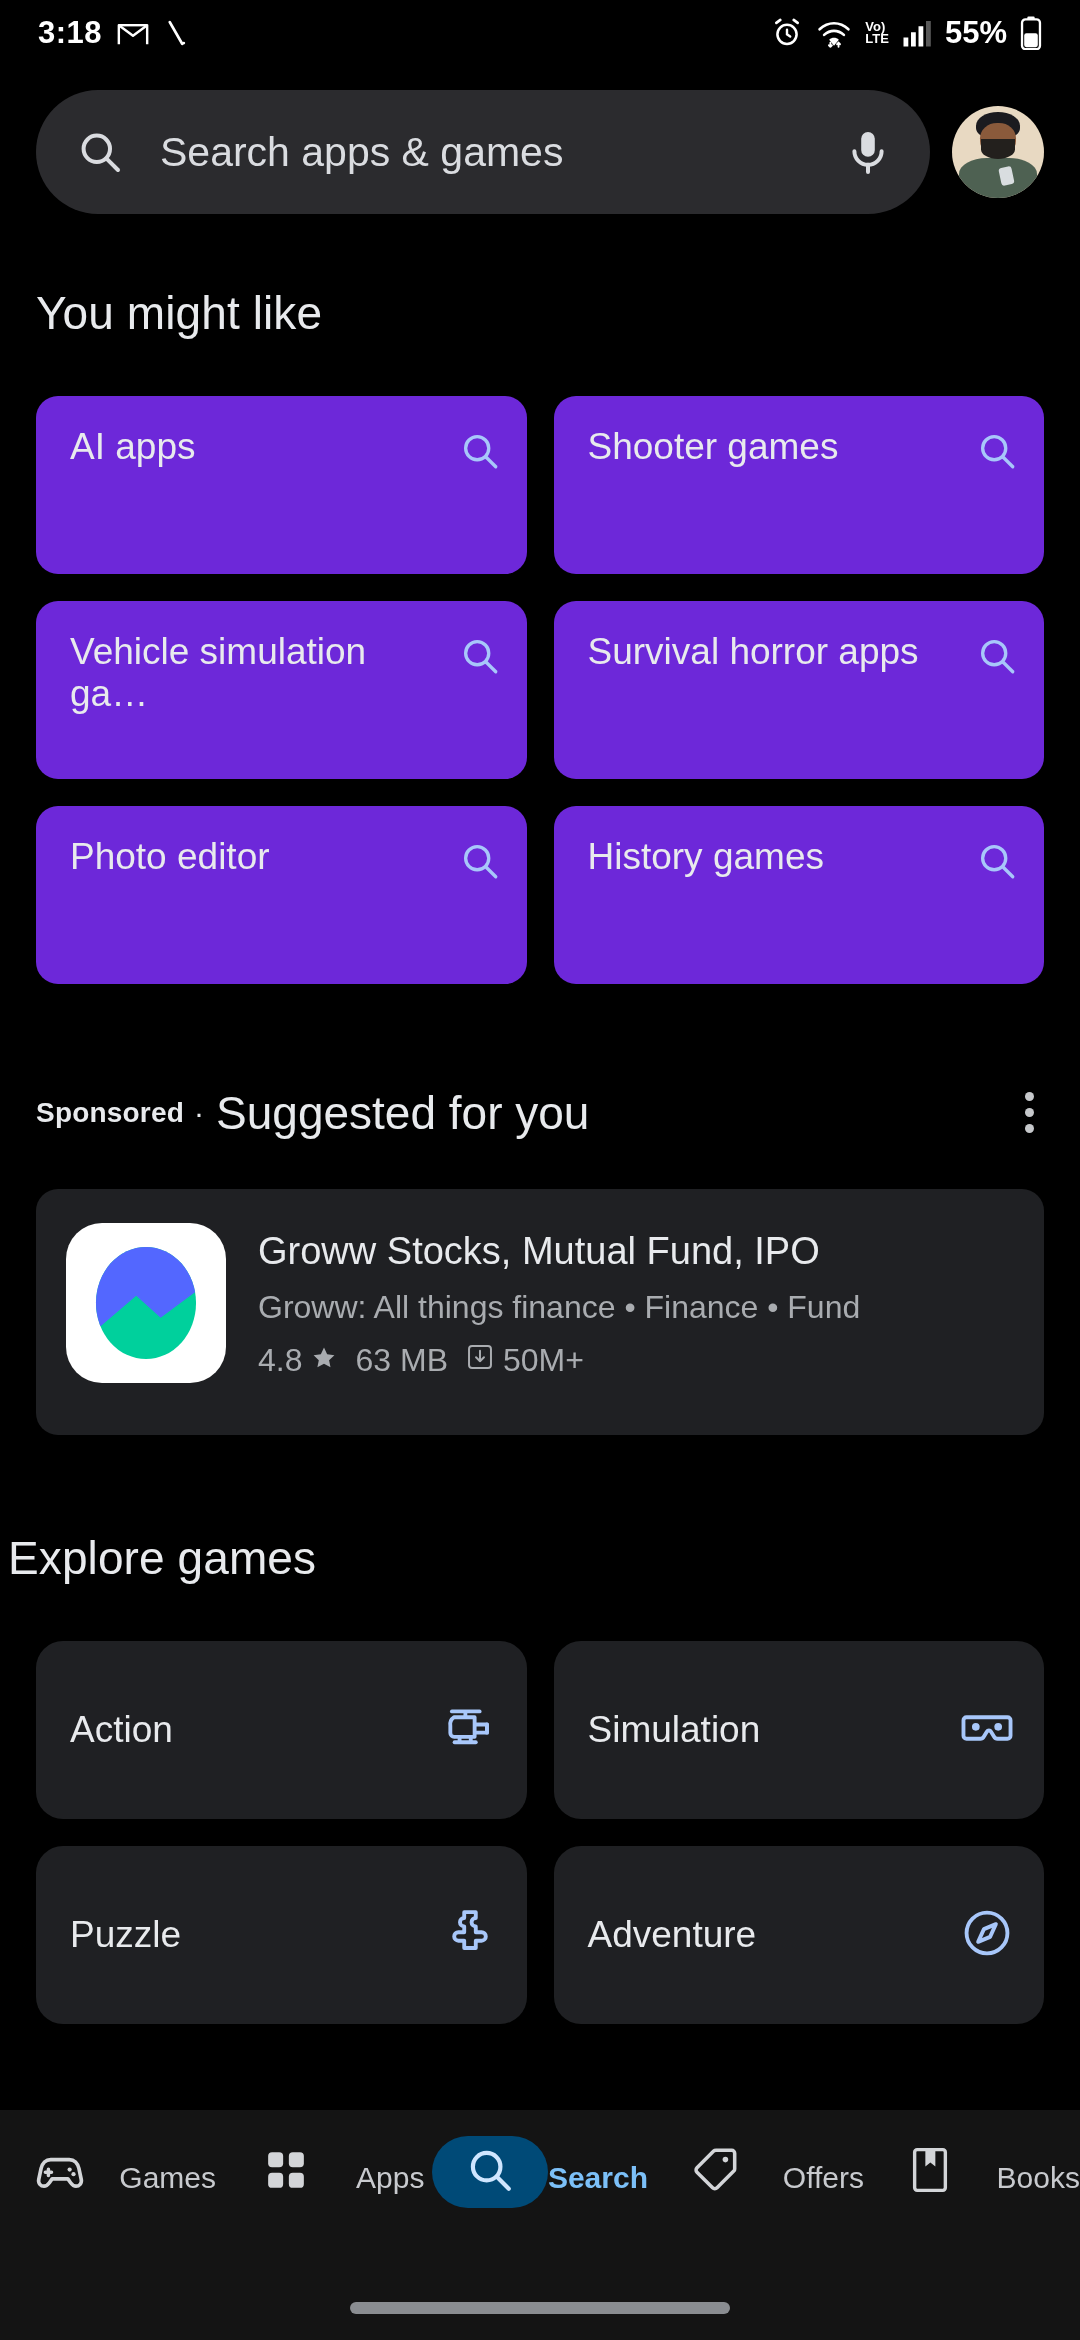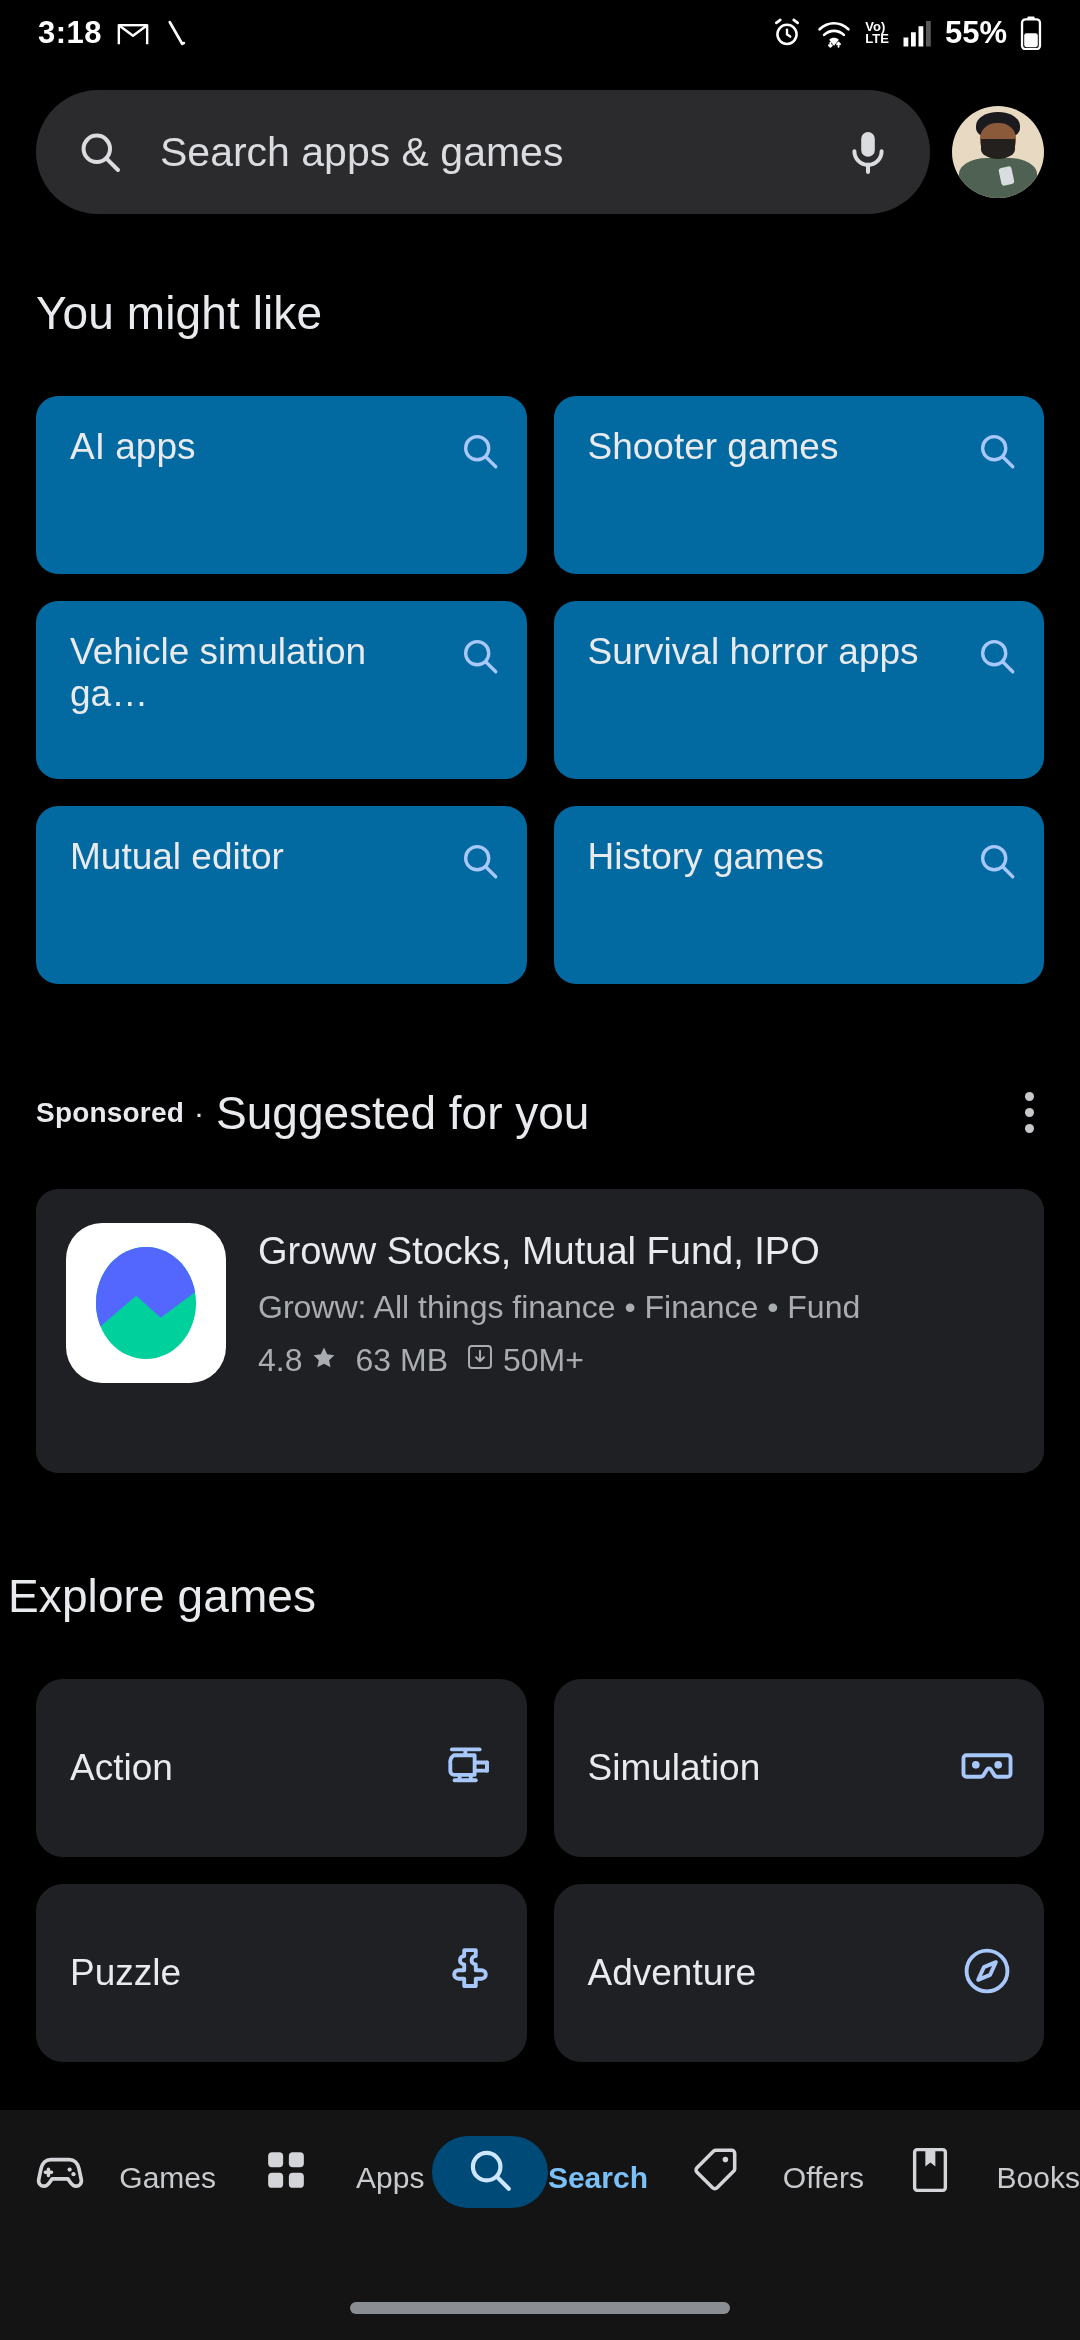--- a/index.html
+++ b/index.html
@@ -53,21 +53,21 @@
 
   
   .section-title {
     font-size:46px; font-weight:400; color:#e8eaed;
     padding:0 36px; letter-spacing:0.1px;
   }
   #you-might-like-title { margin-top:72px; }
 
   .grid { display:grid; grid-template-columns:1fr 1fr; gap:27px 27px; padding:0 36px; margin-top:56px; }
   .chip-card {
-    background:#0369a1;
+    background:#6d28d9;
     border-radius:22px;
     height:178px;
     padding:30px 26px 0 34px;
     display:flex; align-items:flex-start; gap:12px;
   }
   .chip-label {
     font-size:37px; color:#e8eaed; line-height:1.14; flex:1;
     font-weight:400;
   }
   .chip-search-icon { flex-shrink:0; margin-top:4px; }
@@ -82,21 +82,21 @@
   .sponsored-title { font-size:46px; font-weight:400; color:#e8eaed; }
   .overflow-btn { margin-left:auto; display:flex; flex-direction:column; gap:7px; padding:12px 10px; }
   .overflow-btn i { width:9px; height:9px; border-radius:50%; background:#c6c8cb; display:block; }
 
   .app-card {
     margin:44px 36px 0 36px;
     background:#1f2023;
     border-radius:22px;
     padding:34px 30px;
     display:flex; align-items:flex-start; gap:32px;
-    height:284px;
+    height:246px;
   }
   .app-icon {
     width:160px; height:160px; border-radius:36px;
     background:#ffffff; flex-shrink:0;
     display:flex; align-items:center; justify-content:center;
     overflow:hidden;
   }
   .app-meta { flex:1; min-width:0; padding-top:6px; }
   .app-title {
     font-size:38px; color:#e8eaed; white-space:nowrap;
@@ -259,21 +259,21 @@
   <div class="chip-card">
     <span class="chip-label">Survival horror apps</span>
     <span class="chip-search-icon">
       <svg width="42" height="42" viewBox="0 0 24 24">
           <circle cx="10.4" cy="10.4" r="6.6" fill="none" stroke="#a8c7fa" stroke-width="1.9"></circle>
           <path d="M15.4 15.4 L21 21" stroke="#a8c7fa" stroke-width="1.9" stroke-linecap="round"></path>
         </svg>
     </span>
   </div>
   <div class="chip-card">
-    <span class="chip-label">Mutual editor</span>
+    <span class="chip-label">Photo editor</span>
     <span class="chip-search-icon">
       <svg width="42" height="42" viewBox="0 0 24 24">
           <circle cx="10.4" cy="10.4" r="6.6" fill="none" stroke="#a8c7fa" stroke-width="1.9"></circle>
           <path d="M15.4 15.4 L21 21" stroke="#a8c7fa" stroke-width="1.9" stroke-linecap="round"></path>
         </svg>
     </span>
   </div>
   <div class="chip-card">
     <span class="chip-label">History games</span>
     <span class="chip-search-icon">

